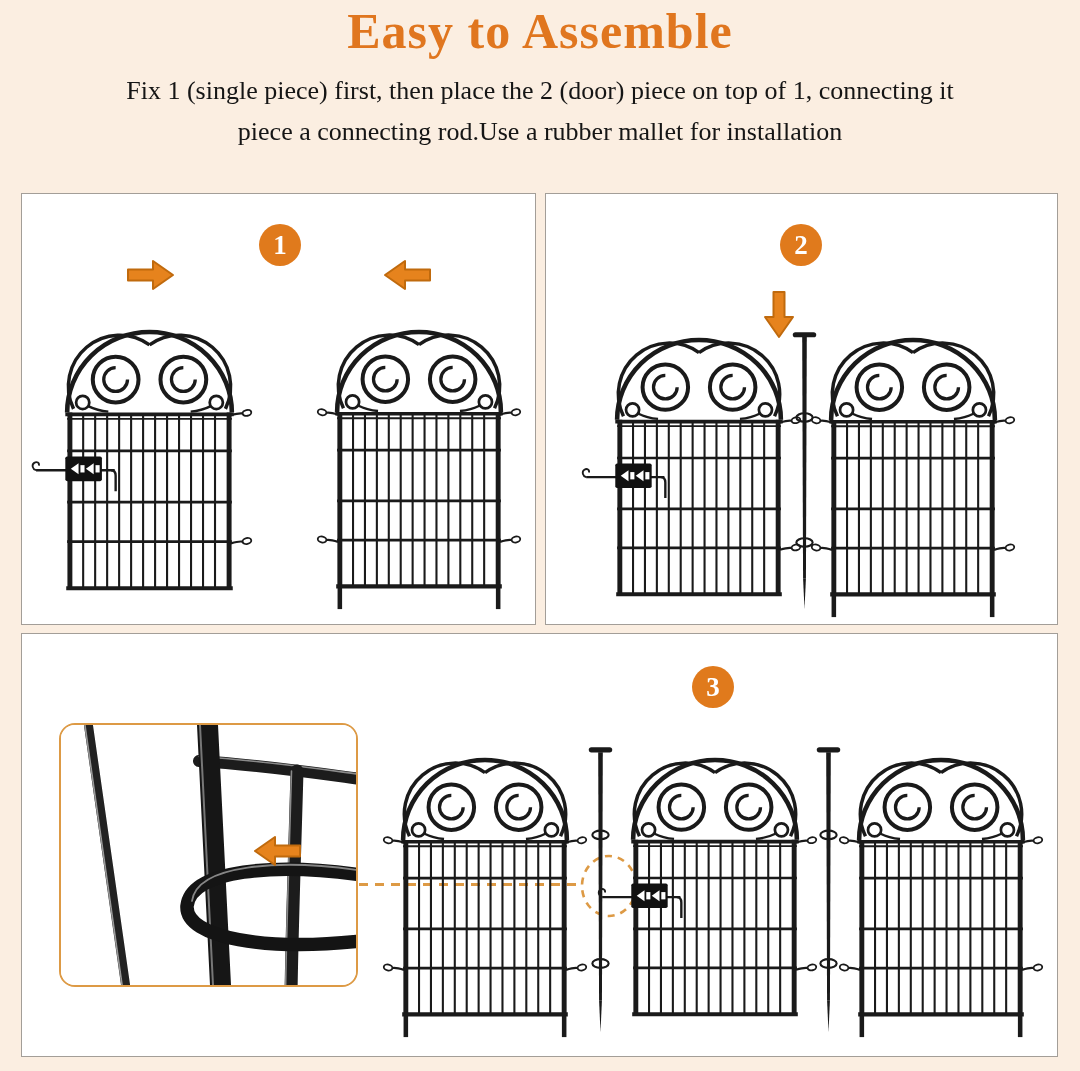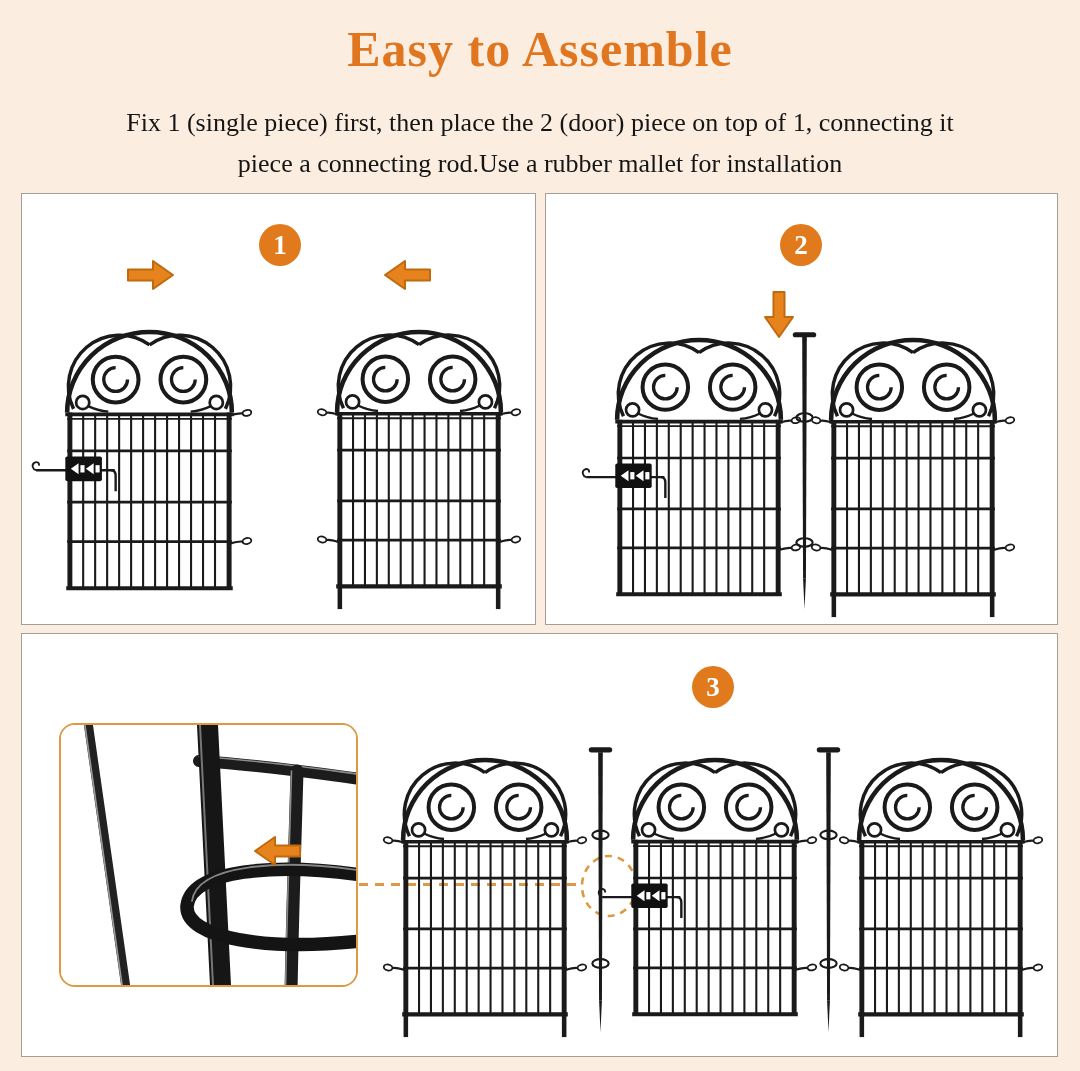--- a/index.html
+++ b/index.html
@@ -1,23 +1,23 @@
 <!DOCTYPE html>
 <html><head>
 <meta charset="utf-8">
 <style>
   html,body{margin:0;padding:0;}
   body{width:1080px;height:1071px;font-family:"Liberation Serif","DejaVu Serif",serif;}
   .canvas{position:relative;width:1080px;height:1071px;background:#fbeee1;overflow:hidden;}
 
   
   .hdr{position:absolute;left:0;top:0;width:1080px;text-align:center;}
-  .hdr h1{margin:0;padding-top:20px;font-size:50px;font-weight:bold;color:#e0761f;letter-spacing:1px;}
+  .hdr h1{margin:0;padding-top:2px;font-size:50px;font-weight:bold;color:#e0761f;letter-spacing:1px;}
   .hdr p{margin:0;font-size:26px;line-height:41px;color:#151515;}
-  .hdr .subwrap{margin-top:24px;}
+  .hdr .subwrap{margin-top:10px;}
 
   
   .panel{position:absolute;background:#ffffff;border:1px solid #a39e98;}
   .p1{left:21px;top:193px;width:513px;height:430px;}
   .p2{left:545px;top:193px;width:511px;height:430px;}
   .p3{left:21px;top:633px;width:1035px;height:422px;}
 
   .badge{position:absolute;width:42px;height:42px;border-radius:50%;background:#e07a1c;
          color:#fff;display:flex;align-items:center;justify-content:center;
          font-size:27px;font-weight:bold;}

